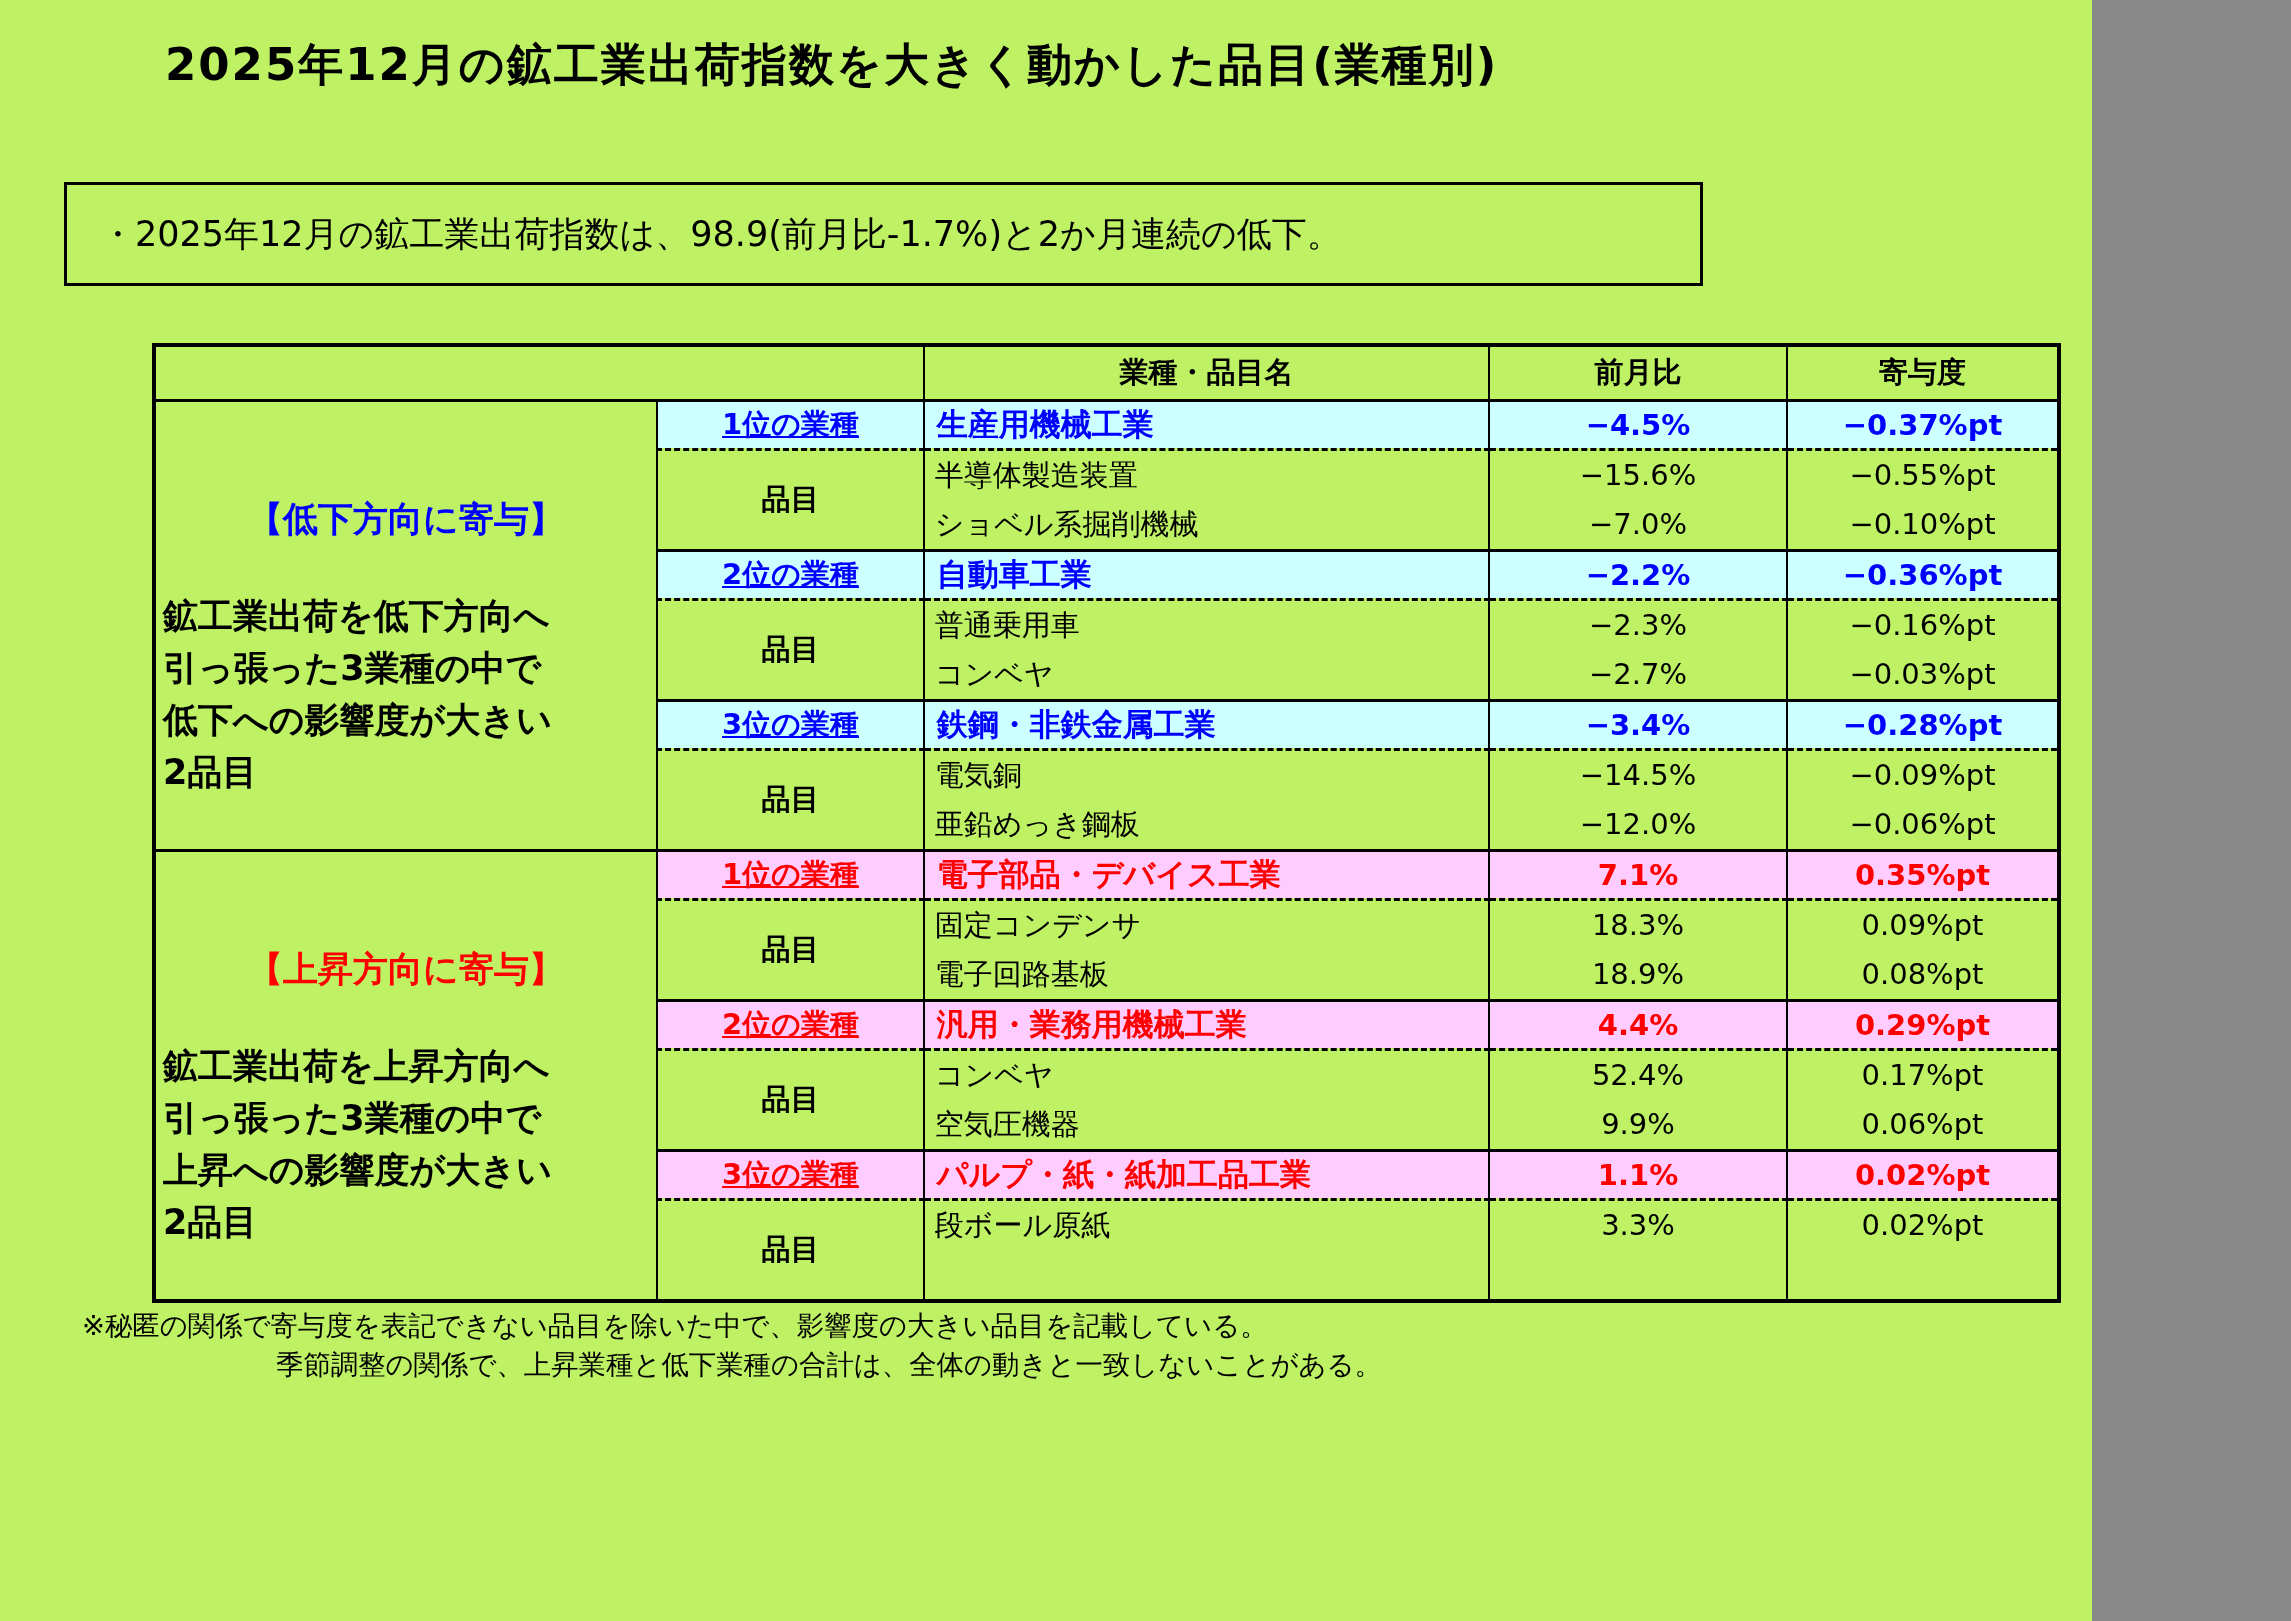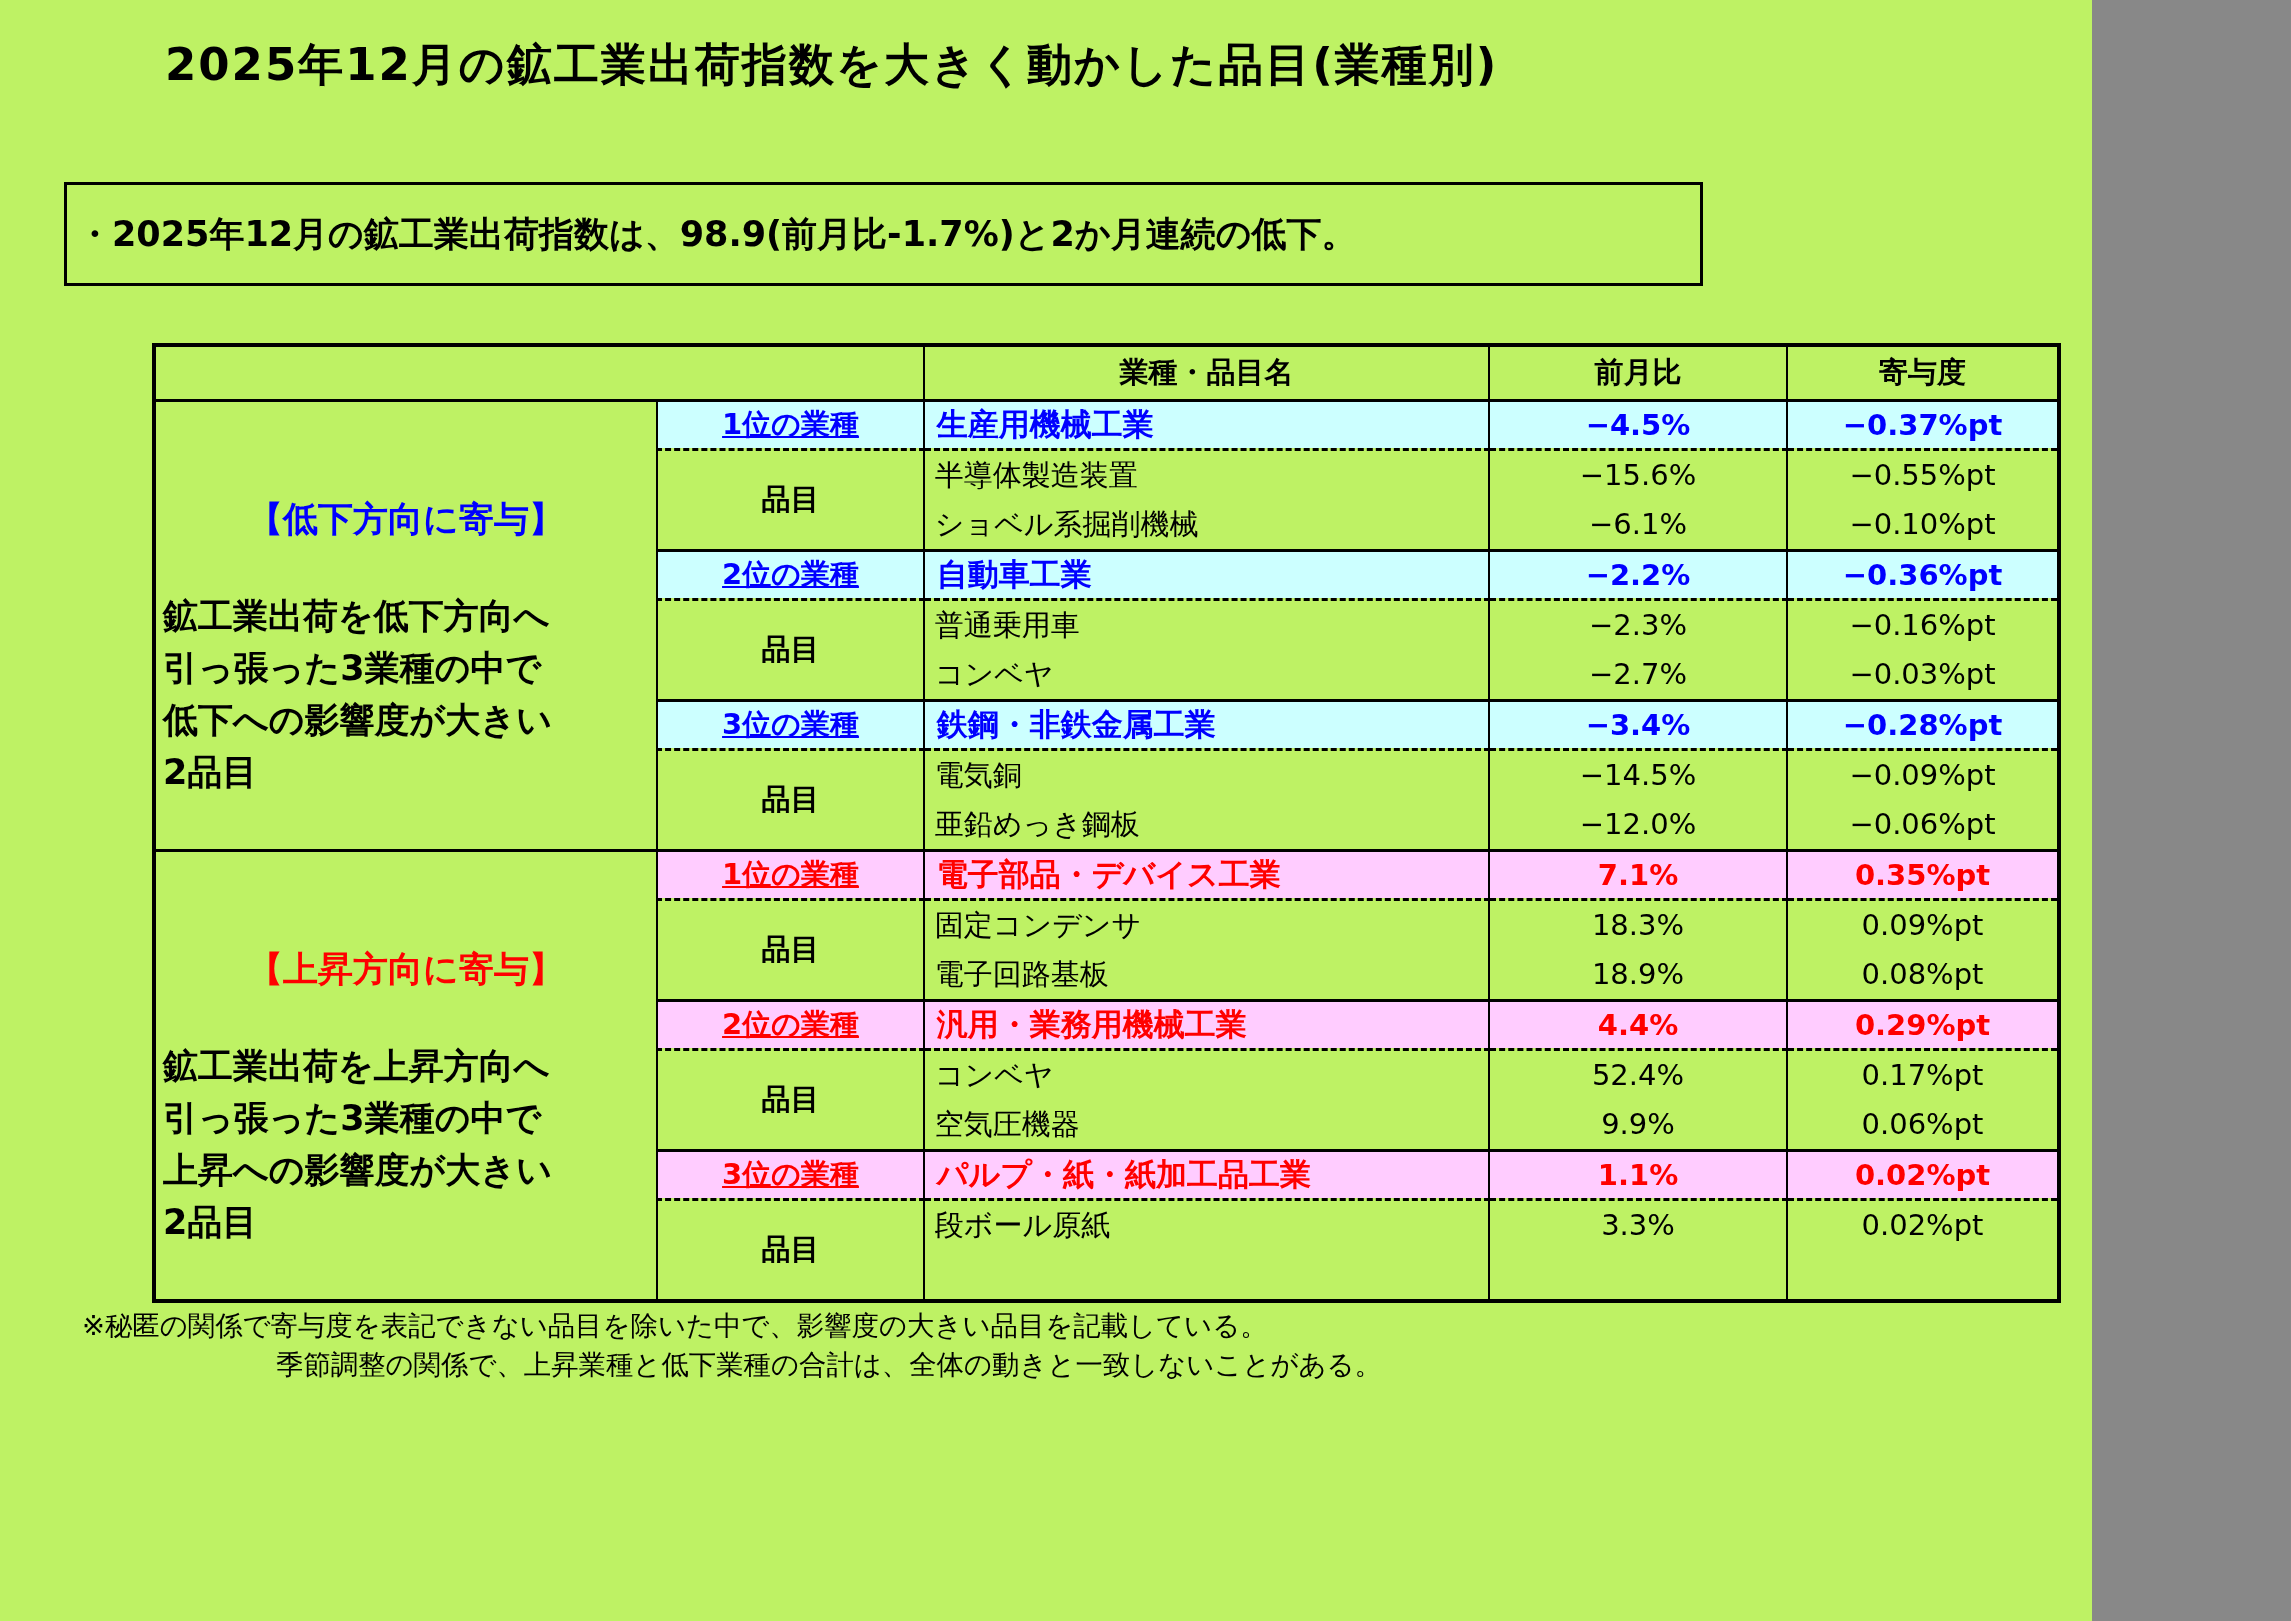--- a/index.html
+++ b/index.html
@@ -10,21 +10,21 @@
   
   .title{
     position:absolute;left:165px;top:35px;font-size:45px;font-weight:700;
     letter-spacing:2px;white-space:nowrap;
   }
   
   .summary-box{
     position:absolute;left:64px;top:182px;width:1639px;height:104px;
     border:3.9px solid #000;display:flex;align-items:center;box-sizing:border-box;
   }
-  .summary-text{font-size:35px;font-weight:700;padding-left:10px;white-space:nowrap;}
+  .summary-text{font-size:35px;font-weight:400;padding-left:33px;white-space:nowrap;}
   
   table.main{
     position:absolute;left:152px;top:343px;border-collapse:collapse;table-layout:fixed;
     border:4.9px solid #000;
   }
   table.main td{border:2.9px solid #000;box-sizing:border-box;vertical-align:middle;overflow:hidden;}
   tr.hdr td{height:55px;border-bottom:3.9px solid #000;font-size:29px;font-weight:700;text-align:center;}
   tr.rank-row td{height:49px;border-top:3.9px solid #000;}
   tr.item-row td{height:98px;border-top:3.9px dashed #000;}
   .bg-c{background:#CCFFFF;}
@@ -100,21 +100,21 @@
       <td class="val-cell bg-c txt-b">−0.37%pt</td>
     </tr>
     <tr class="item-row">
       <td class="item-label-cell">品目</td>
       <td class="names-cell em">
         <div class="line">半導体製造装置</div>
         <div class="line">ショベル系掘削機械</div>
       </td>
       <td class="vals-cell em">
         <div class="line">−15.6%</div>
-        <div class="line">−6.1%</div>
+        <div class="line">−7.0%</div>
       </td>
       <td class="vals-cell em">
         <div class="line">−0.55%pt</div>
         <div class="line">−0.10%pt</div>
       </td>
     </tr>
 
     <tr class="rank-row">
       <td class="rank-cell bg-c txt-b">2位の業種</td>
       <td class="ind-cell bg-c txt-b">自動車工業</td>

